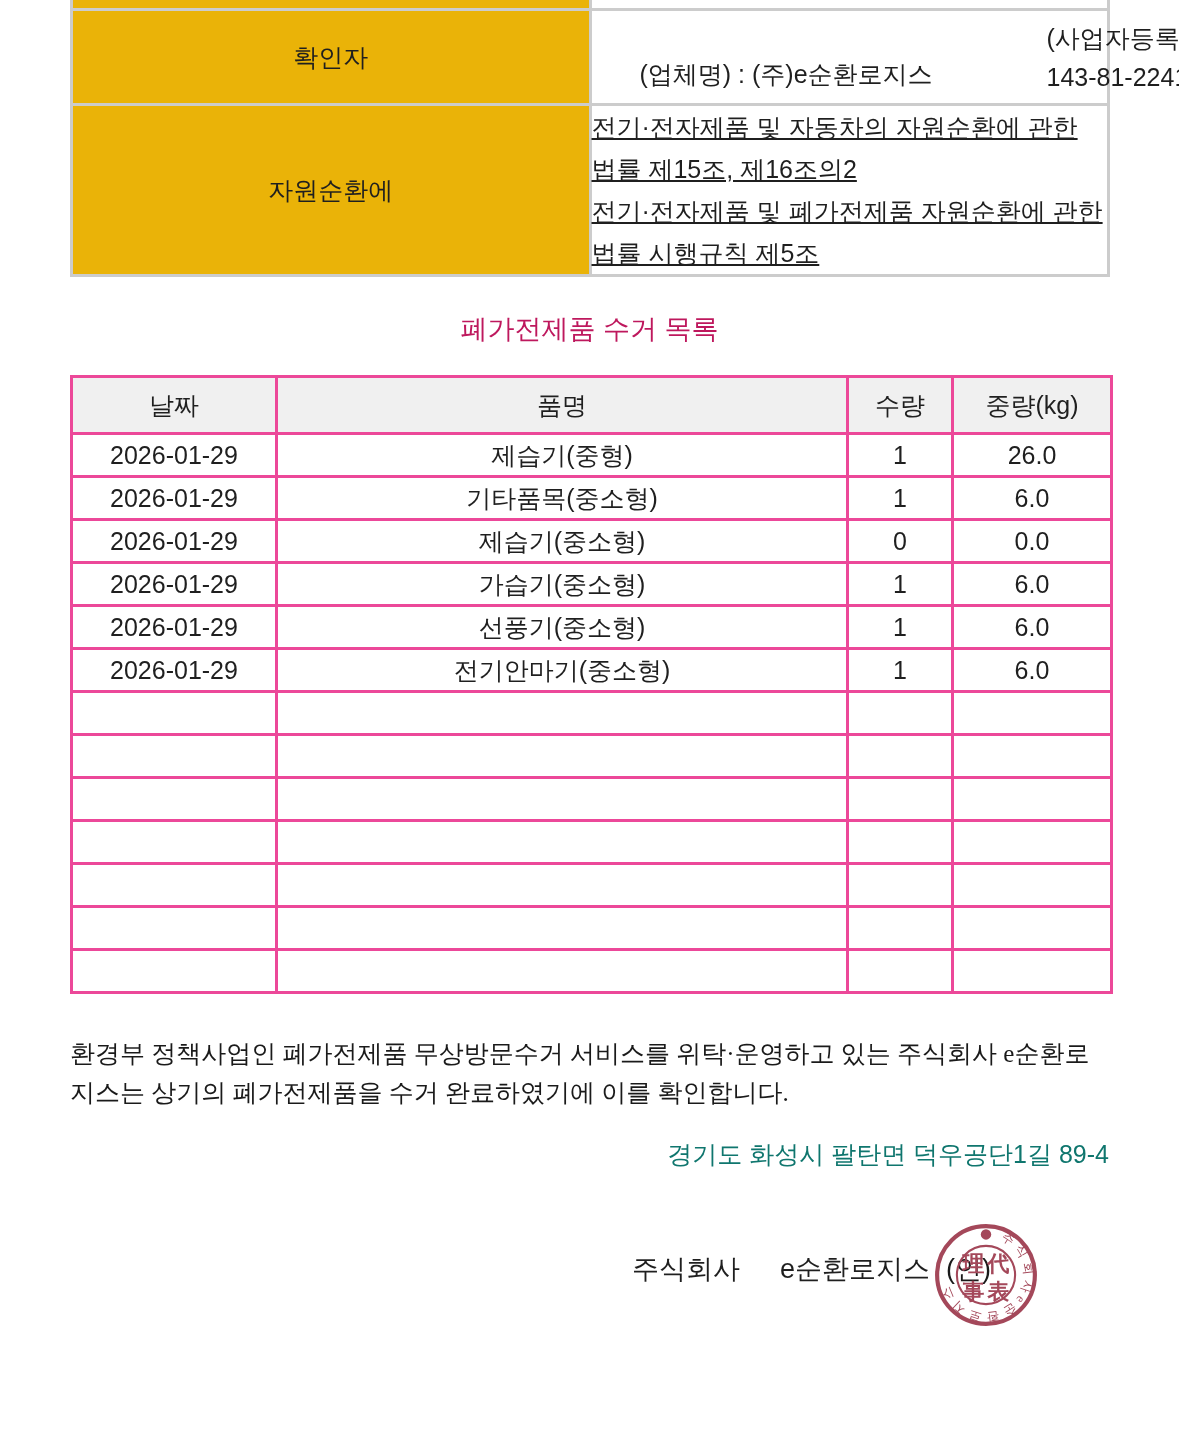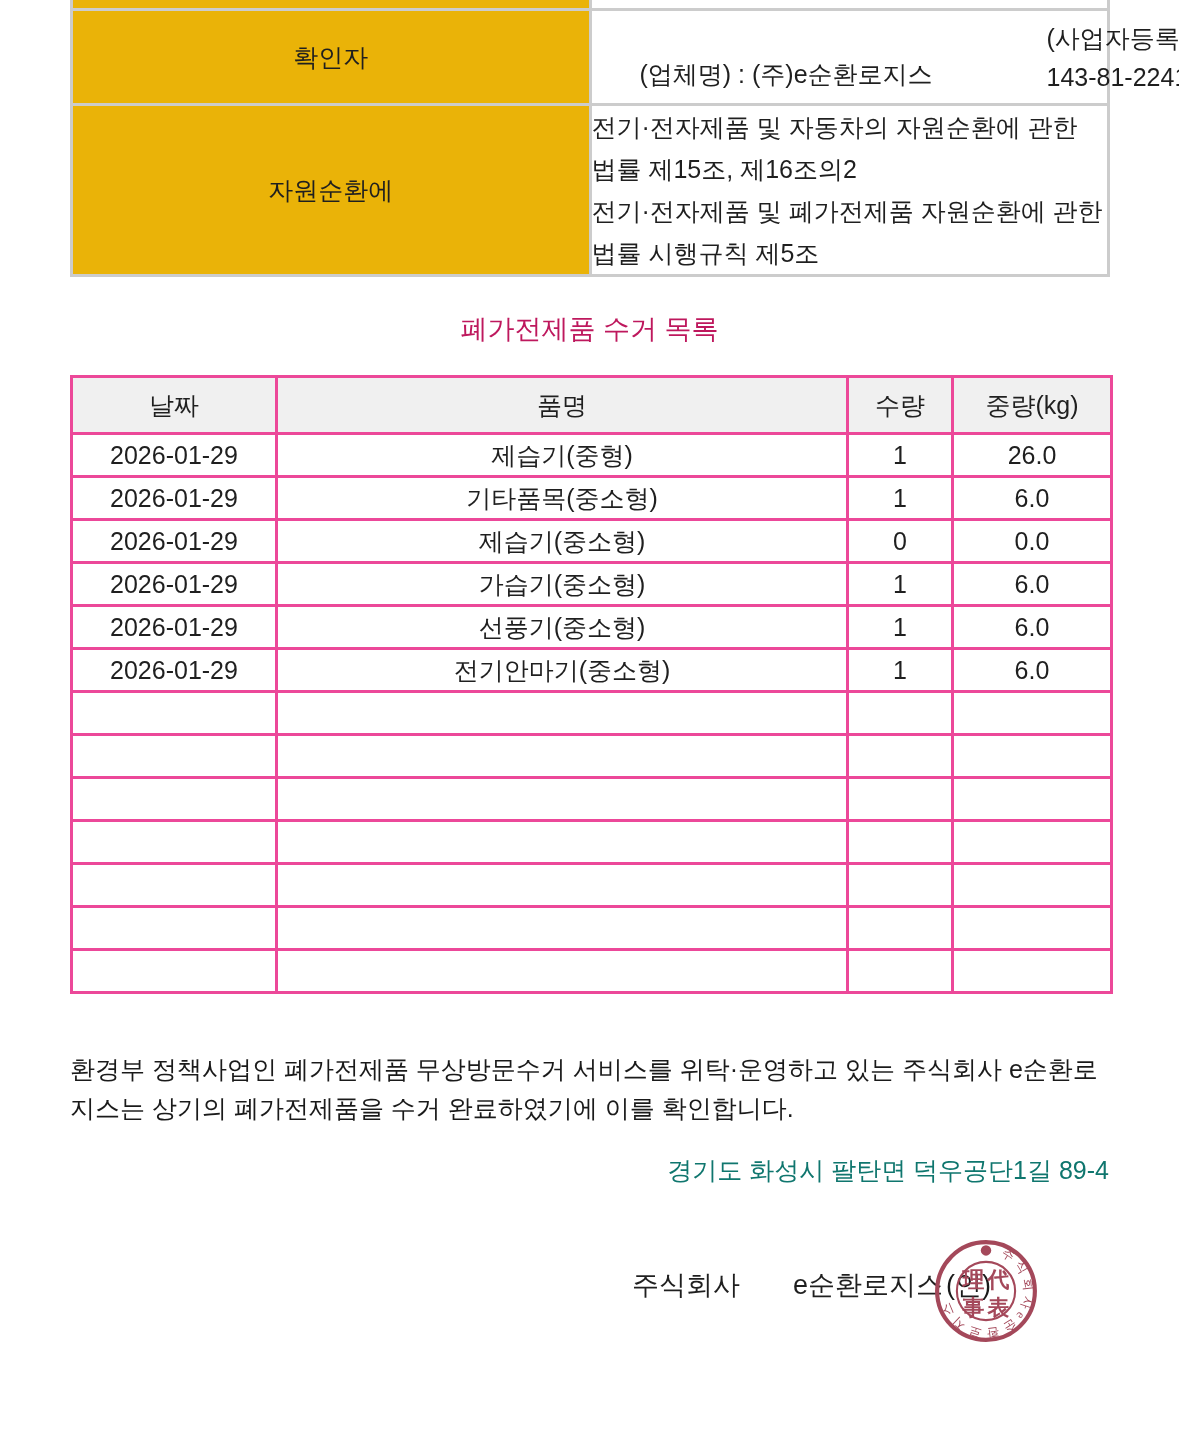--- a/index.html
+++ b/index.html
@@ -20,21 +20,21 @@
     margin:-4px 0 0 70px;
   }
   table.info-table td { border:3px solid #cccccc; font-size:25px; padding:0; }
   td.label-cell { background:#eab308; text-align:center; vertical-align:middle; }
   tr.partial-row td { height:12px; border-top:none; }
   tr.confirmer-row td { height:92px; }
   tr.law-row td { height:166px; }
   .confirmer-content { position:relative; }
   .company-line { position:absolute; left:16px; bottom:12px; white-space:nowrap;margin-left:32px; }
   .reg-block { position:absolute; left:455px; top:8px; line-height:39px; white-space:nowrap; }
-  .law-content { padding:10px 18px 10px 18px; line-height:42px; vertical-align:middle; }
+  .law-content { padding:10px 18px 10px 18px; line-height:42px; vertical-align:middle;text-decoration:underline; }
 
   
   .list-title {
     margin:34px 70px 0 70px;
     text-align:center;
     font-size:27px;
     font-weight:normal;
     color:#be185d;
   }
 
@@ -52,34 +52,35 @@
     text-align:center;
     vertical-align:middle;
     padding:0;
     overflow:hidden;
   }
   table.collection-table th { background:#f0f0f0; height:54px; }
   table.collection-table td { height:40px; }
 
   
   .confirmation {
-    margin:56px 69px 0 70px;
+    margin:40px 69px 0 70px;
     font-size:25px;
     line-height:39px;
     color:#1a1a1a;
+    font-family:Liberation Serif, serif;
   }
   .address {
     margin:26px 70px 0 0;
     text-align:right;
     font-size:25px;
     color:#0f766e;
   }
   .sig-area { position:relative; height:150px; margin-top:48px; }
   .sig-line { position:absolute; left:632px; top:32px; font-size:27px; white-space:nowrap; }
-  .sig-company-name { margin-left:53px; }
+  .sig-company-name { margin-left:40px; }
   .seal-mark { position:absolute; left:946px; top:32px; font-size:27px; color:#1a1a1a; z-index:0; }
   .seal-svg { position:absolute; left:934px; top:4px; width:104px; height:104px; z-index:1; }
   .seal-center-char { font-family:"Liberation Serif","DejaVu Serif",serif; font-weight:bold; font-size:21px; }
   .seal-ring-text { font-family:"Liberation Serif","DejaVu Serif",serif; font-size:12px; letter-spacing:4px; }
 </style>
 </head>
 <body>
 
 <div class="page">
 

